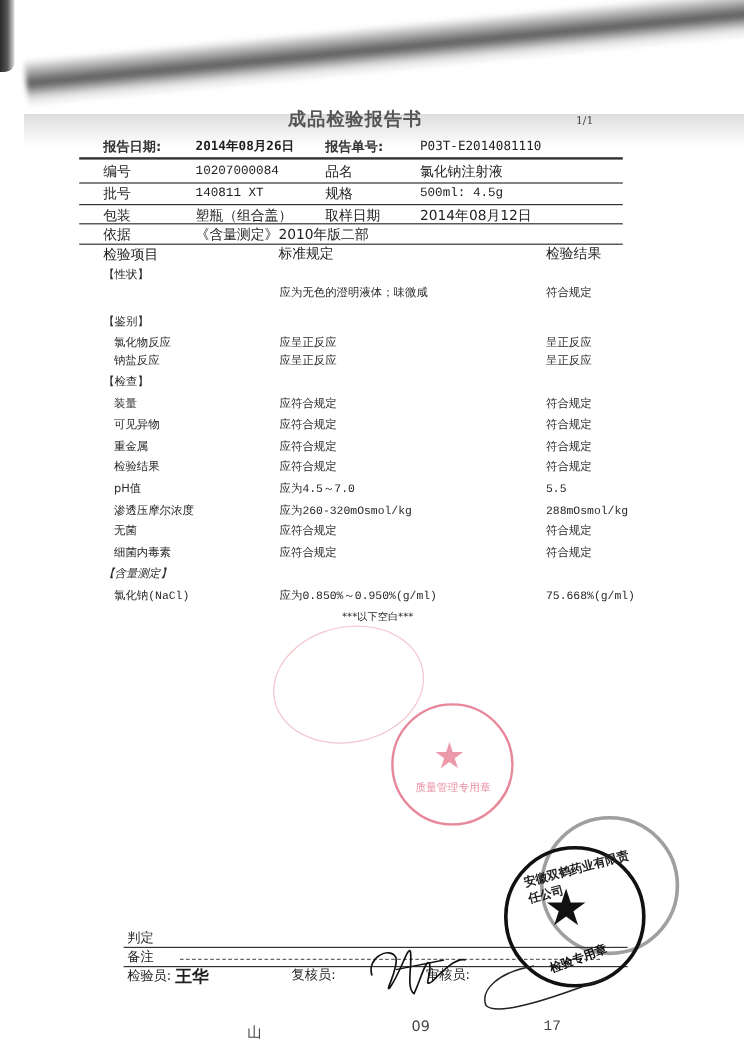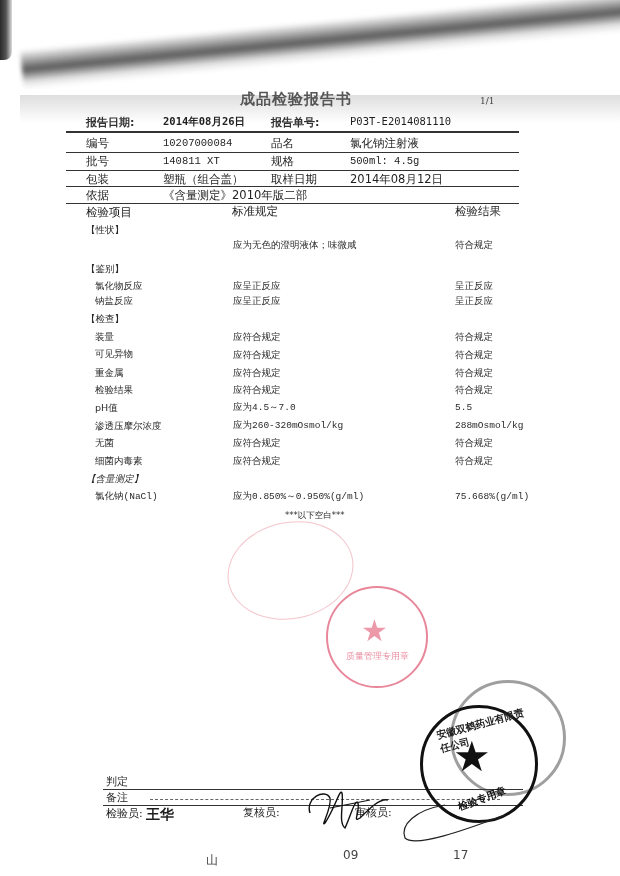--- a/index.html
+++ b/index.html
@@ -205,14 +205,14 @@
     <span class="txt-top">安徽双鹤药业有限责任公司</span>
     <span class="star">★</span>
     <span class="txt-bot">检验专用章</span>
   </div>
   <svg class="sig" style="left:395px;top:800px;" width="140" height="50" viewBox="0 0 140 50">
     <path d="M50 5 C20 10, 5 25, 10 38 C20 48, 70 30, 110 15" fill="none" stroke="#222" stroke-width="1.2"></path>
   </svg>
 
   <div class="hand" style="left:206px;top:852px;">山</div>
   <div class="hand" style="left:343px;top:848px;">09</div>
-  <div class="hand" style="left:453px;top:848px;">17</div>
+  <div class="hand" style="left:453px;top:848px;font-family:Liberation Mono, monospace;">17</div>
 </div>
 
 </body></html>

